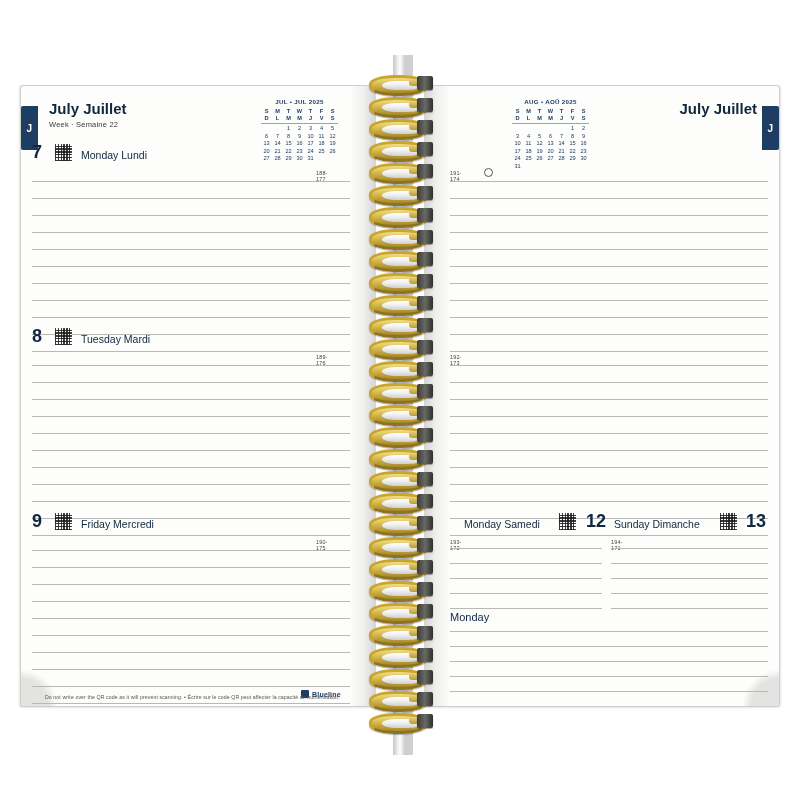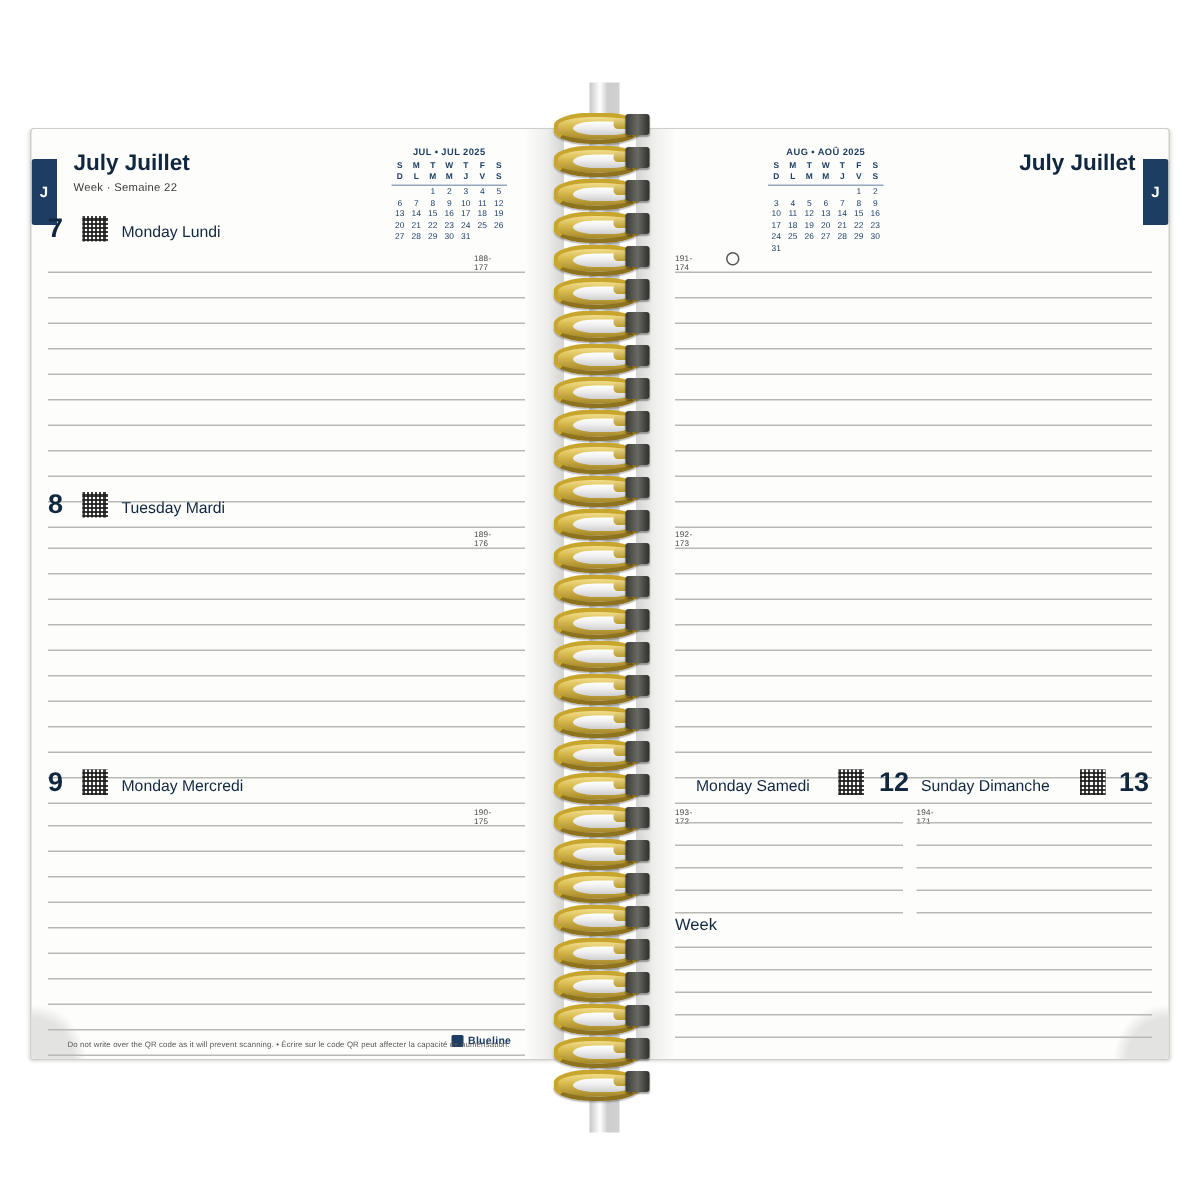--- a/index.html
+++ b/index.html
@@ -429,21 +429,21 @@
           <div class="rule"></div>
           <div class="rule"></div>
           <div class="rule"></div>
         <div class="rule"></div>
           <div class="rule"></div>
       </div>
 
       <div class="day-block">
         <div class="day-num" style="left:11px; top:425px;">9</div>
         <div class="qr" style="left:34px; top:427px;"></div>
-        <div class="day-name" style="left:60px; top:432px;">Monday Mercredi</div>
+        <div class="day-name" style="left:60px; top:432px;">Friday Mercredi</div>
         <div class="julian" style="left:295px; top:453px;">190-175</div>
       </div>
       <div class="rules" style="left:11px; top:464px; width:318px;">
         <div class="rule"></div>
           <div class="rule"></div>
           <div class="rule"></div>
           <div class="rule"></div>
         <div class="rule"></div>
           <div class="rule"></div>
           <div class="rule"></div>
@@ -604,21 +604,21 @@
           <div class="rule"></div>
           <div class="rule"></div>
       </div>
       <div class="rules thin" style="left:187px; top:462px; width:157px;">
         <div class="rule"></div>
           <div class="rule"></div>
           <div class="rule"></div>
           <div class="rule"></div>
       </div>
 
-      <div class="notes-label" style="left:26px; top:525px;">Week</div>
+      <div class="notes-label" style="left:26px; top:525px;">Monday</div>
       <div class="rules thin" style="left:26px; top:545px; width:318px;">
         <div class="rule"></div>
           <div class="rule"></div>
           <div class="rule"></div>
           <div class="rule"></div>
       </div>
     </div>
 
     <div class="spine" style="left:345px; top:-30px; height:700px;">
       <div class="shadow-strip"></div>

